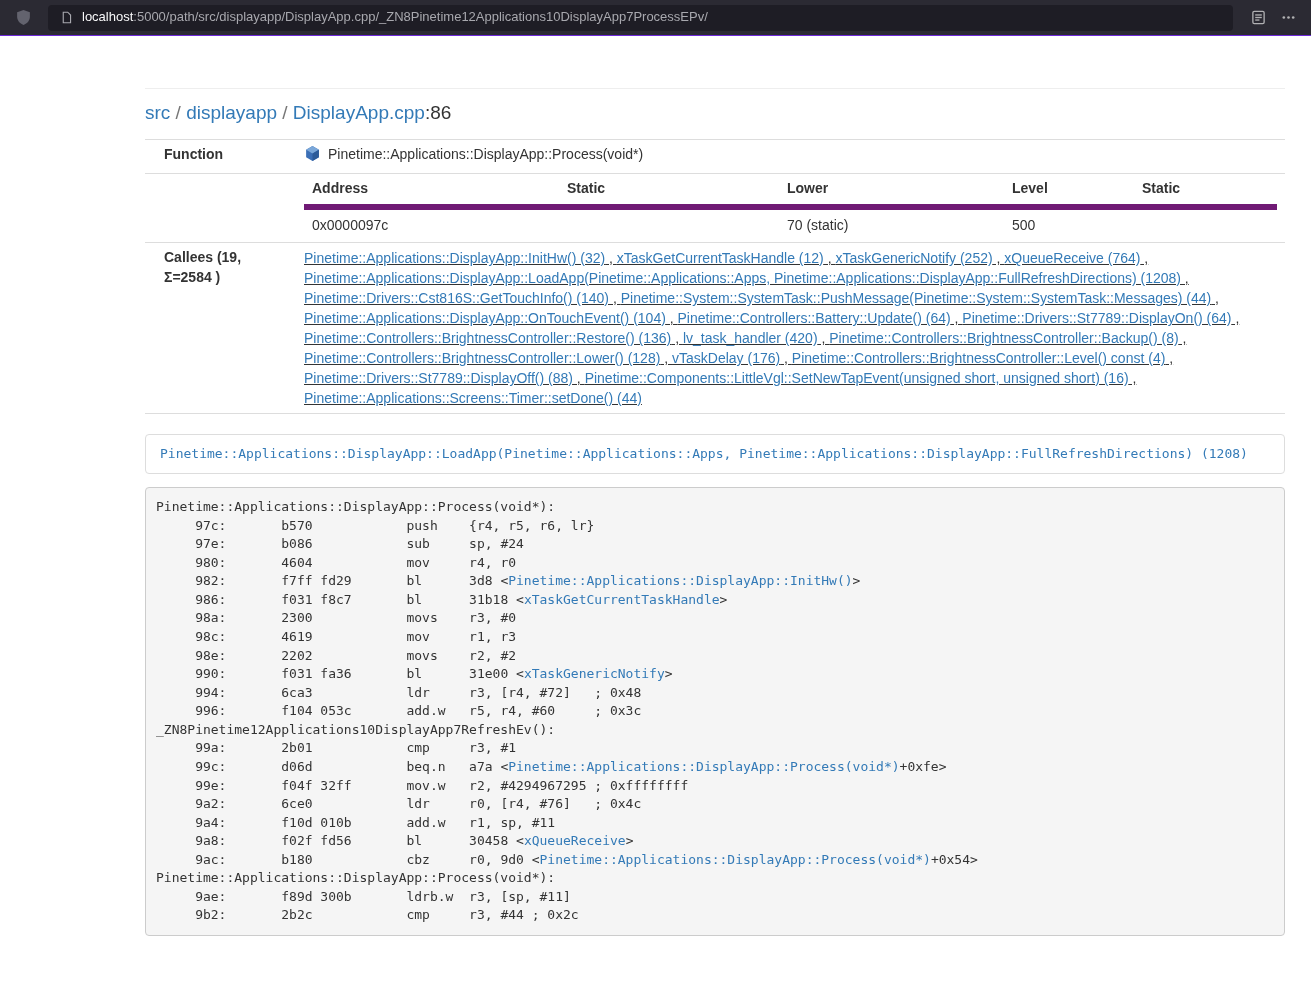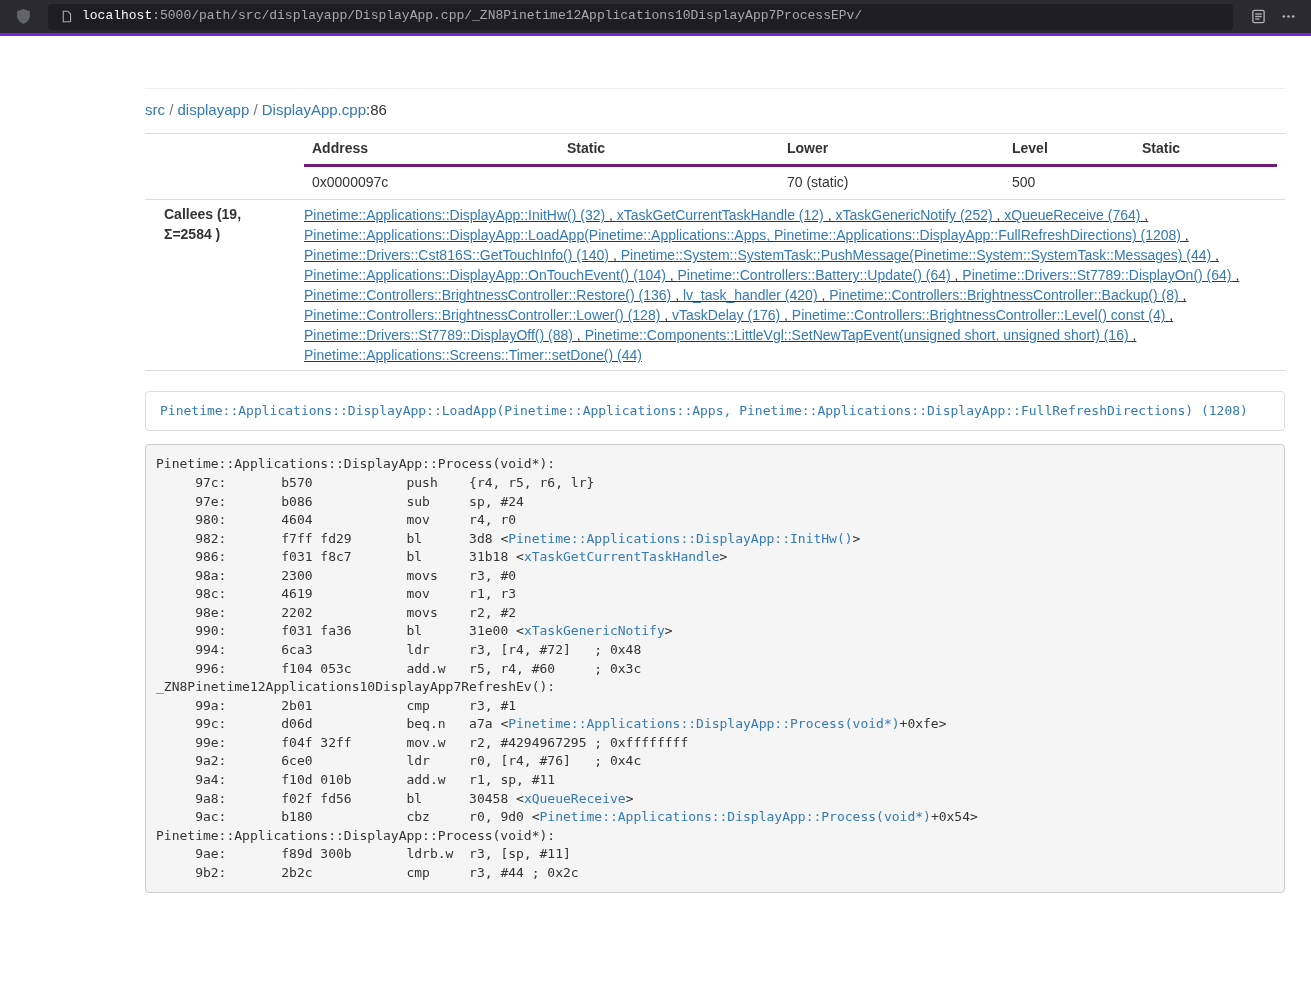--- a/index.html
+++ b/index.html
@@ -7,22 +7,22 @@
   body {
     width: 1311px; height: 998px; overflow: hidden;
     background: #ffffff;
     font-family: "Liberation Sans", "DejaVu Sans", sans-serif;
     font-size: 14px; line-height: 1.42857; color: #333;
   }
   a { color: #337ab7; text-decoration: none; cursor: pointer; }
 
   
   .toolbar {
-    height: 36px; background: #2b2a33; border-bottom: 3px solid #6d28d9;
-    display: flex; align-items: center; gap: 4px; padding: 0 10px; font-family: Liberation Mono, monospace;
+    height: 36px; background: #2b2a33; border-bottom: 1px solid #6d28d9;
+    display: flex; align-items: center; gap: 4px; padding: 0 10px;
   }
   .tb-icon { display: inline-flex; align-items: center; justify-content: center;
     width: 26px; height: 26px; flex: none; border-radius: 4px; }
   .urlbar {
     flex: 1; height: 26px; background: #1e1d25; border-radius: 4px;
     display: flex; align-items: center; gap: 8px; padding: 0 10px; margin: 0 8px;
     font-size: 13px; color: #a8a8ae; white-space: nowrap; overflow: hidden;
   }
   .url-host { color: #f9f9fa; }
 
@@ -30,42 +30,42 @@
   .container { width: 1170px; margin-left: 130px; padding: 41px 15px 0 15px; }
 
   .navbar {
     height: 51px; background: #f8f8f8; border: 1px solid #e7e7e7; border-radius: 4px;
     display: flex; align-items: center; padding: 0 15px; margin-bottom: 20px;
   }
   .brand { font-size: 18px; color: #555; }
 
   hr.divider { border: 0; border-top: 1px solid #eee; margin: 11px 0 10px 0; }
 
-  .breadcrumb { margin: 6px 0 13px 0; font-size: 15px; }
+  .breadcrumb { margin: 6px 0 13px 0; font-size: 19px; }
   .breadcrumb .sep { color: #777; }
   .breadcrumb .bc-line { color: #333; }
 
   
   .symbol-table { width: 100%; border-collapse: collapse; border-top: 1px solid #ddd; }
   .symbol-table > tbody > tr { border-bottom: 1px solid #ddd; }
   .symbol-table th.label-cell {
     width: 151px; text-align: left; vertical-align: top;
     padding: 5px 8px 5px 19px; font-weight: bold; color: #333;
   }
   .symbol-table td.content-cell { padding: 5px 8px; vertical-align: top; }
   .symbol-table td.nested-cell { padding: 0 8px; }
 
   .fn-icon { display: inline-block; vertical-align: -3px; margin-right: 7px; }
   .fn-name { color: #333; }
 
   
   .stats-table { width: 100%; border-collapse: collapse; table-layout: fixed; }
   .stats-table thead th {
     text-align: left; font-weight: bold; padding: 5px 8px;
-    border-bottom: 3px solid #701a75;
+    border-bottom: 6px solid #701a75;
   }
   .stats-table tbody td { padding: 6px 8px; }
 
   .callees-cell { line-height: 20px; text-decoration: underline; }
 
   
   .caller-panel {
     border: 1px solid #ddd; border-radius: 4px;
     padding: 9px 14px; margin: 20px 0 13px 0;
   }
@@ -118,20 +118,32 @@
 <div class="page">
   <div class="container">
 
 
     <hr class="divider">
 
     <div class="breadcrumb"><a href="#">src</a><span class="sep"> / </span><a href="#">displayapp</a><span class="sep"> / </span><a href="#">DisplayApp.cpp</a><span class="bc-line">:86</span></div>
 
     <table class="symbol-table">
       <tbody>
+        <tr>
+          <th class="label-cell">Function</th>
+          <td class="content-cell">
+            <span class="fn-icon">
+              <svg width="17" height="17" viewBox="0 0 16 16" aria-hidden="true">
+                <path d="M8 1l6 3.5v7L8 15l-6-3.5v-7L8 1z" fill="#3b6fb6"></path>
+                <path d="M8 1l6 3.5L8 8 2 4.5 8 1z" fill="#7aa7d9"></path>
+                <path d="M8 8v7l6-3.5v-7L8 8z" fill="#2c5b99"></path>
+              </svg>
+            </span><span class="fn-name">Pinetime::Applications::DisplayApp::Process(void*)</span>
+          </td>
+        </tr>
 
         <tr>
           <th class="label-cell"></th>
           <td class="content-cell nested-cell">
             <table class="stats-table">
               <colgroup>
                 <col style="width:255px">
                   <col style="width:220px">
                   <col style="width:225px">
                   <col style="width:130px">

